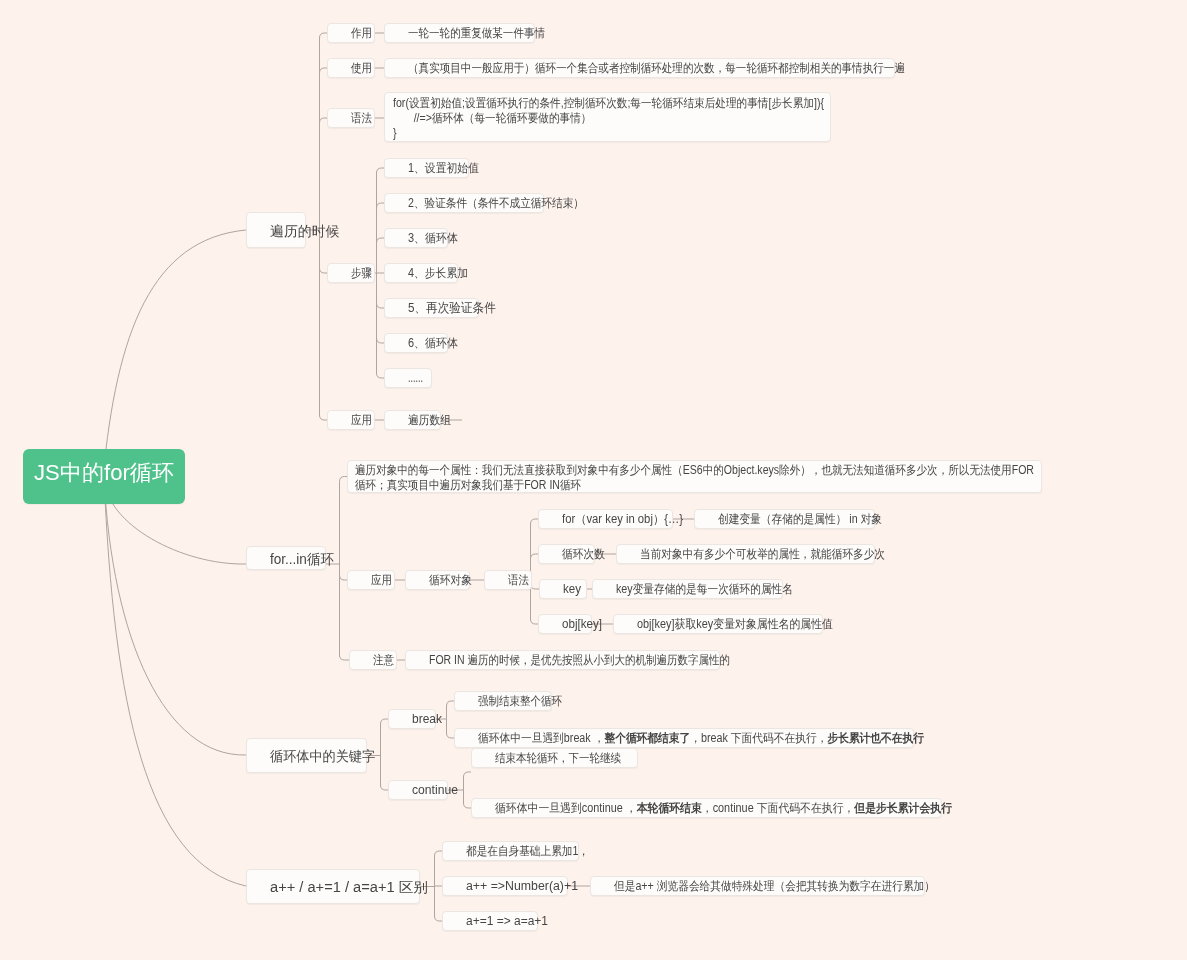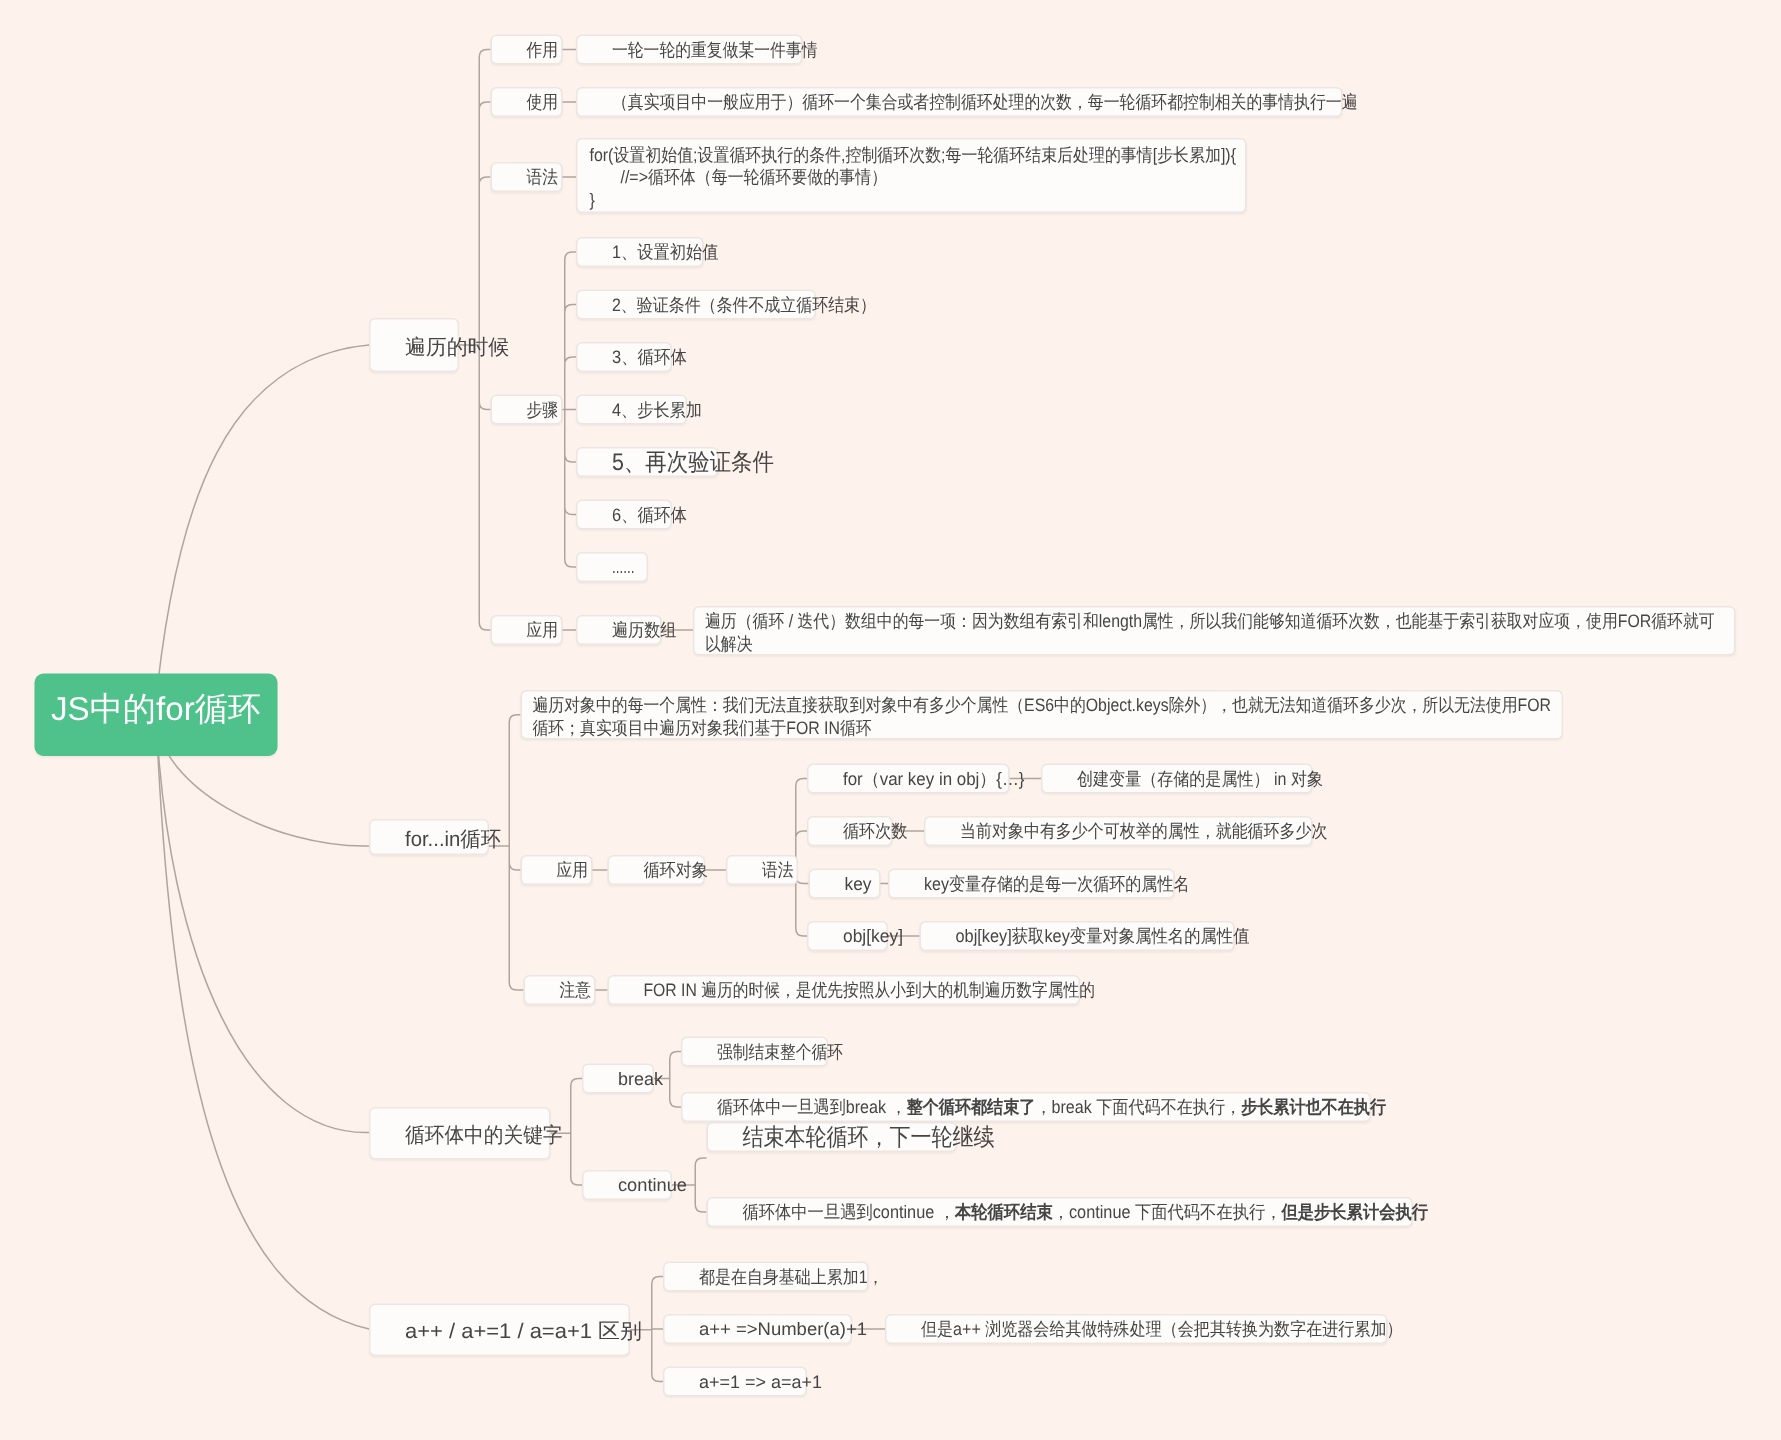--- a/index.html
+++ b/index.html
@@ -97,38 +97,35 @@
     </div>
   <div class="node" style="left:384px;top:193px;width:160px;height:20px;font-size:12px">
       <span class="tx" style="transform:scaleX(0.8858)">2、验证条件（条件不成立循环结束）</span>
     </div>
   <div class="node" style="left:384px;top:228px;width:64px;height:20px;font-size:12px">
       <span class="tx" style="transform:scaleX(0.9143)">3、循环体</span>
     </div>
   <div class="node" style="left:384px;top:263px;width:74px;height:20px;font-size:12px">
       <span class="tx" style="transform:scaleX(0.8997)">4、步长累加</span>
     </div>
-  <div class="node" style="left:384px;top:298px;width:95px;height:20px;font-size:16px">
+  <div class="node" style="left:384px;top:298px;width:95px;height:20px;font-size:13px">
       <span class="tx" style="transform:scaleX(0.8932)">5、再次验证条件</span>
     </div>
   <div class="node" style="left:384px;top:333px;width:64px;height:20px;font-size:12px">
       <span class="tx" style="transform:scaleX(0.9143)">6、循环体</span>
     </div>
   <div class="node" style="left:384px;top:368px;width:29px;height:20px;font-size:12px">
       <span class="tx" style="transform:scaleX(0.7494)">......</span>
     </div>
   <div class="node" style="left:327px;top:410px;width:35px;height:20px;font-size:12px">
       <span class="tx" style="transform:scaleX(0.875)">应用</span>
     </div>
   <div class="node" style="left:384px;top:410px;width:57px;height:20px;font-size:12px">
       <span class="tx" style="transform:scaleX(0.8958)">遍历数组</span>
     </div>
-  <div class="node wrap" style="left:462px;top:404px;width:695px;height:33px;font-size:12px">
-      <span class="tx blk" style="transform:scaleX(0.881);width:772.99px">遍历（循环 / 迭代）数组中的每一项：因为数组有索引和length属性，所以我们能够知道循环次数，也能基于索引获取对应项，使用FOR循环就可以解决</span>
-    </div>
   <div class="node lvl1" style="left:246px;top:546px;width:80px;height:24px;font-size:14px">
       <span class="tx" style="transform:scaleX(0.9676)">for...in循环</span>
     </div>
   <div class="node wrap" style="left:347px;top:460px;width:695px;height:33px;font-size:12px">
       <span class="tx blk" style="transform:scaleX(0.881);width:772.99px">遍历对象中的每一个属性：我们无法直接获取到对象中有多少个属性（ES6中的Object.keys除外），也就无法知道循环多少次，所以无法使用FOR循环；真实项目中遍历对象我们基于FOR IN循环</span>
     </div>
   <div class="node" style="left:347px;top:570px;width:35px;height:20px;font-size:12px">
       <span class="tx" style="transform:scaleX(0.875)">应用</span>
     </div>
   <div class="node" style="left:405px;top:570px;width:65px;height:20px;font-size:12px">
@@ -175,21 +172,21 @@
     </div>
   <div class="node" style="left:454px;top:691px;width:98px;height:20px;font-size:12px">
       <span class="tx" style="transform:scaleX(0.875)">强制结束整个循环</span>
     </div>
   <div class="node" style="left:454px;top:728px;width:460px;height:20px;font-size:12px">
       <span class="tx" style="transform:scaleX(0.8943)">循环体中一旦遇到break ，<b>整个循环都结束了</b>，break 下面代码不在执行，<b>步长累计也不在执行</b></span>
     </div>
   <div class="node" style="left:388px;top:780px;width:60px;height:20px;font-size:12px">
       <span class="tx" style="transform:scaleX(1.0138)">continue</span>
     </div>
-  <div class="node" style="left:471px;top:748px;width:167px;height:20px;font-size:16px">
+  <div class="node" style="left:471px;top:748px;width:167px;height:20px;font-size:12px">
       <span class="tx" style="transform:scaleX(0.875)">结束本轮循环，下一轮继续</span>
     </div>
   <div class="node" style="left:471px;top:798px;width:471px;height:20px;font-size:12px">
       <span class="tx" style="transform:scaleX(0.9042)">循环体中一旦遇到continue ，<b>本轮循环结束</b>，continue 下面代码不在执行，<b>但是步长累计会执行</b></span>
     </div>
   <div class="node lvl1" style="left:246px;top:869px;width:174px;height:35px;font-size:14px">
       <span class="tx" style="transform:scaleX(1.0464)">a++ / a+=1 / a=a+1 区别</span>
     </div>
   <div class="node" style="left:442px;top:841px;width:137px;height:20px;font-size:12px">
       <span class="tx" style="transform:scaleX(0.8869)">都是在自身基础上累加1，</span>

